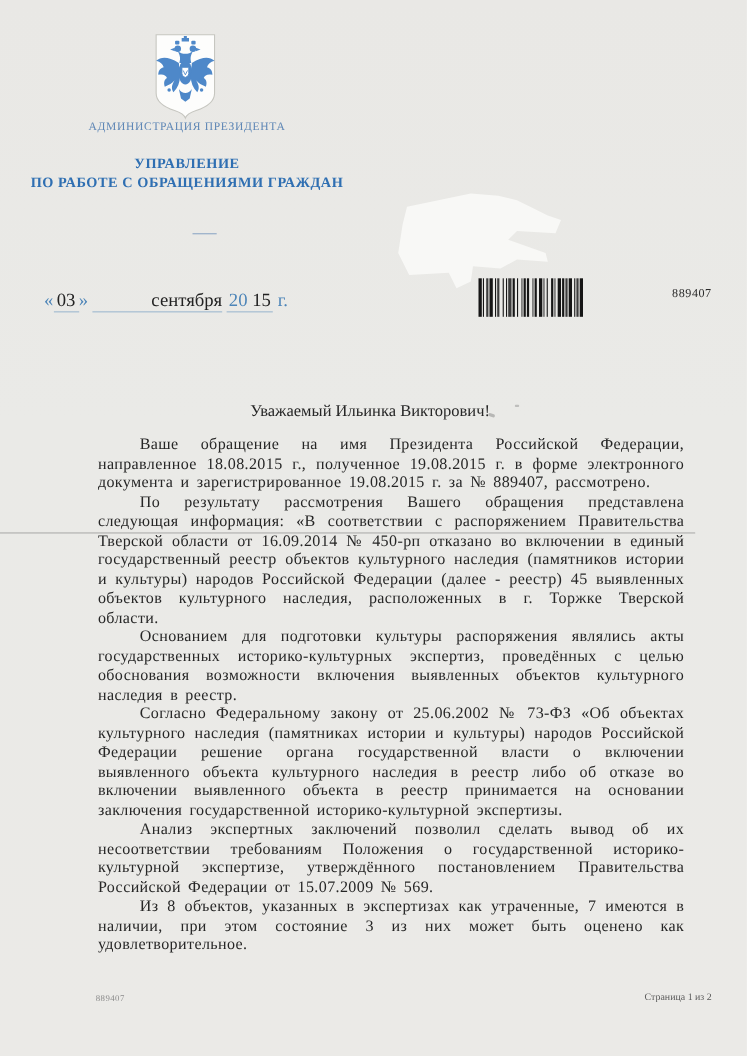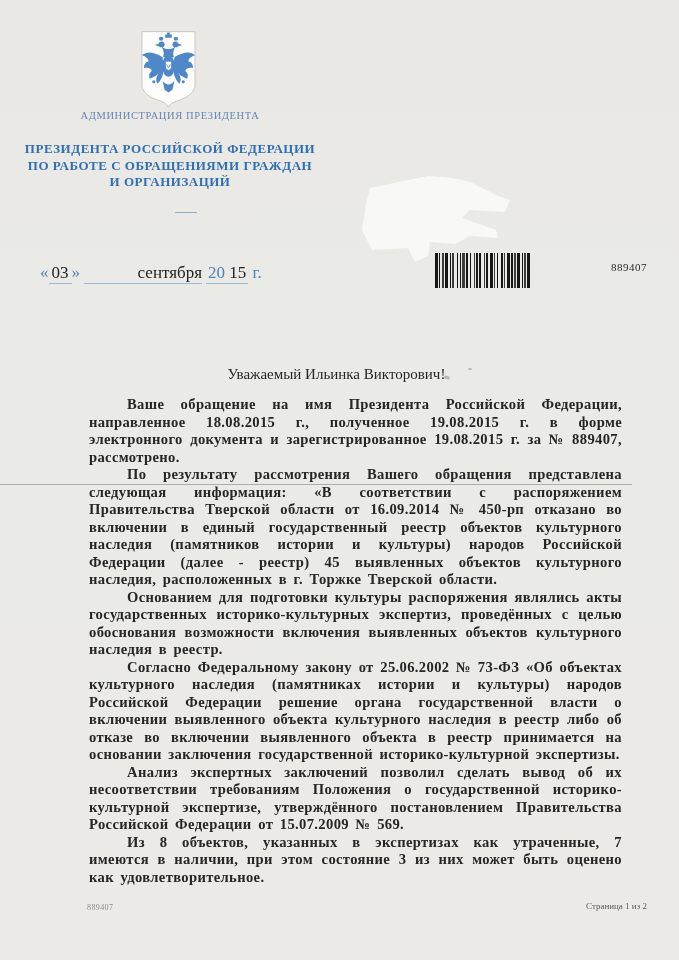--- a/index.html
+++ b/index.html
@@ -32,21 +32,21 @@
   .barcode{left:435px;top:253px;width:168px;height:35px;display:flex;align-items:stretch;}
   .barcode i{display:block;height:100%;}
   .barcode-label{left:611px;top:261px;font-size:11px;color:#2a2a2a;letter-spacing:.5px;}
 
   
   .salutation{left:70px;top:366px;width:533px;text-align:center;
               font-size:15px;color:#262626;}
   .letter-body{left:89px;top:396px;width:533px;height:502px;overflow:hidden;
                font-size:14.6px;line-height:17.5px;color:#262626;
                text-align:justify;letter-spacing:.35px;word-spacing:2.6px;}
-  .letter-body p{margin:0;text-indent:38px;font-weight:bold;}
+  .letter-body p{margin:0;text-indent:38px;}
   .scan-line{left:0;top:484px;width:632px;height:1px;background:rgba(100,100,100,.45);}
 
   
   .footer-left{left:87px;top:903px;font-size:8px;color:#8a8a8a;letter-spacing:.4px;}
   .footer-right{right:32px;top:901px;font-size:9px;color:#5a5a5a;margin-left:44px;}
   .speck1{left:444px;top:376px;width:6px;height:3px;background:rgba(90,90,90,.35);transform:rotate(20deg);border-radius:2px;}
   .speck2{left:468px;top:368px;width:4px;height:2px;background:rgba(90,90,90,.3);border-radius:2px;}
 </style>
 </head>
 <body>
@@ -74,23 +74,22 @@
       </g>
       <path d="M26.8,32 h6.4 v6 c0,2.2 -3.2,3.4 -3.2,3.4 c0,0 -3.2,-1.2 -3.2,-3.4 z" fill="#ffffff" stroke="#4e88c9" stroke-width="0.9"></path>
       <path d="M28,35 l2,4 l2,-4" stroke="#4e88c9" stroke-width="0.8" fill="none"></path>
     </svg>
   </div>
 
   <div class="abs org-small">
     <div>АДМИНИСТРАЦИЯ ПРЕЗИДЕНТА</div>
   </div>
   <div class="abs dept">
-    <div>ПРЕЗИДЕНТА РОССИЙСКОЙ ФЕДЕРАЦИИ</div>
+    <div>УПРАВЛЕНИЕ</div>
     <div>ПО РАБОТЕ С ОБРАЩЕНИЯМИ ГРАЖДАН</div>
-    <div>И ОРГАНИЗАЦИЙ</div>
   </div>
   <div class="abs lh-divider"></div>
 
   <div class="abs date-row"><span class="blue">«</span><span class="day-wrap">03</span><span class="blue">»</span><span class="month-wrap">сентября</span><span class="year-wrap"><span class="blue">20</span> <span>15</span></span> <span class="blue">г.</span>
   </div>
 
 
   <div class="abs blob">
     <svg width="160" height="100" viewBox="0 0 160 100">
       <path d="M12,18 L70,6 L95,8 L112,12 L140,26 L152,30 L147,42 L112,40 L104,48

